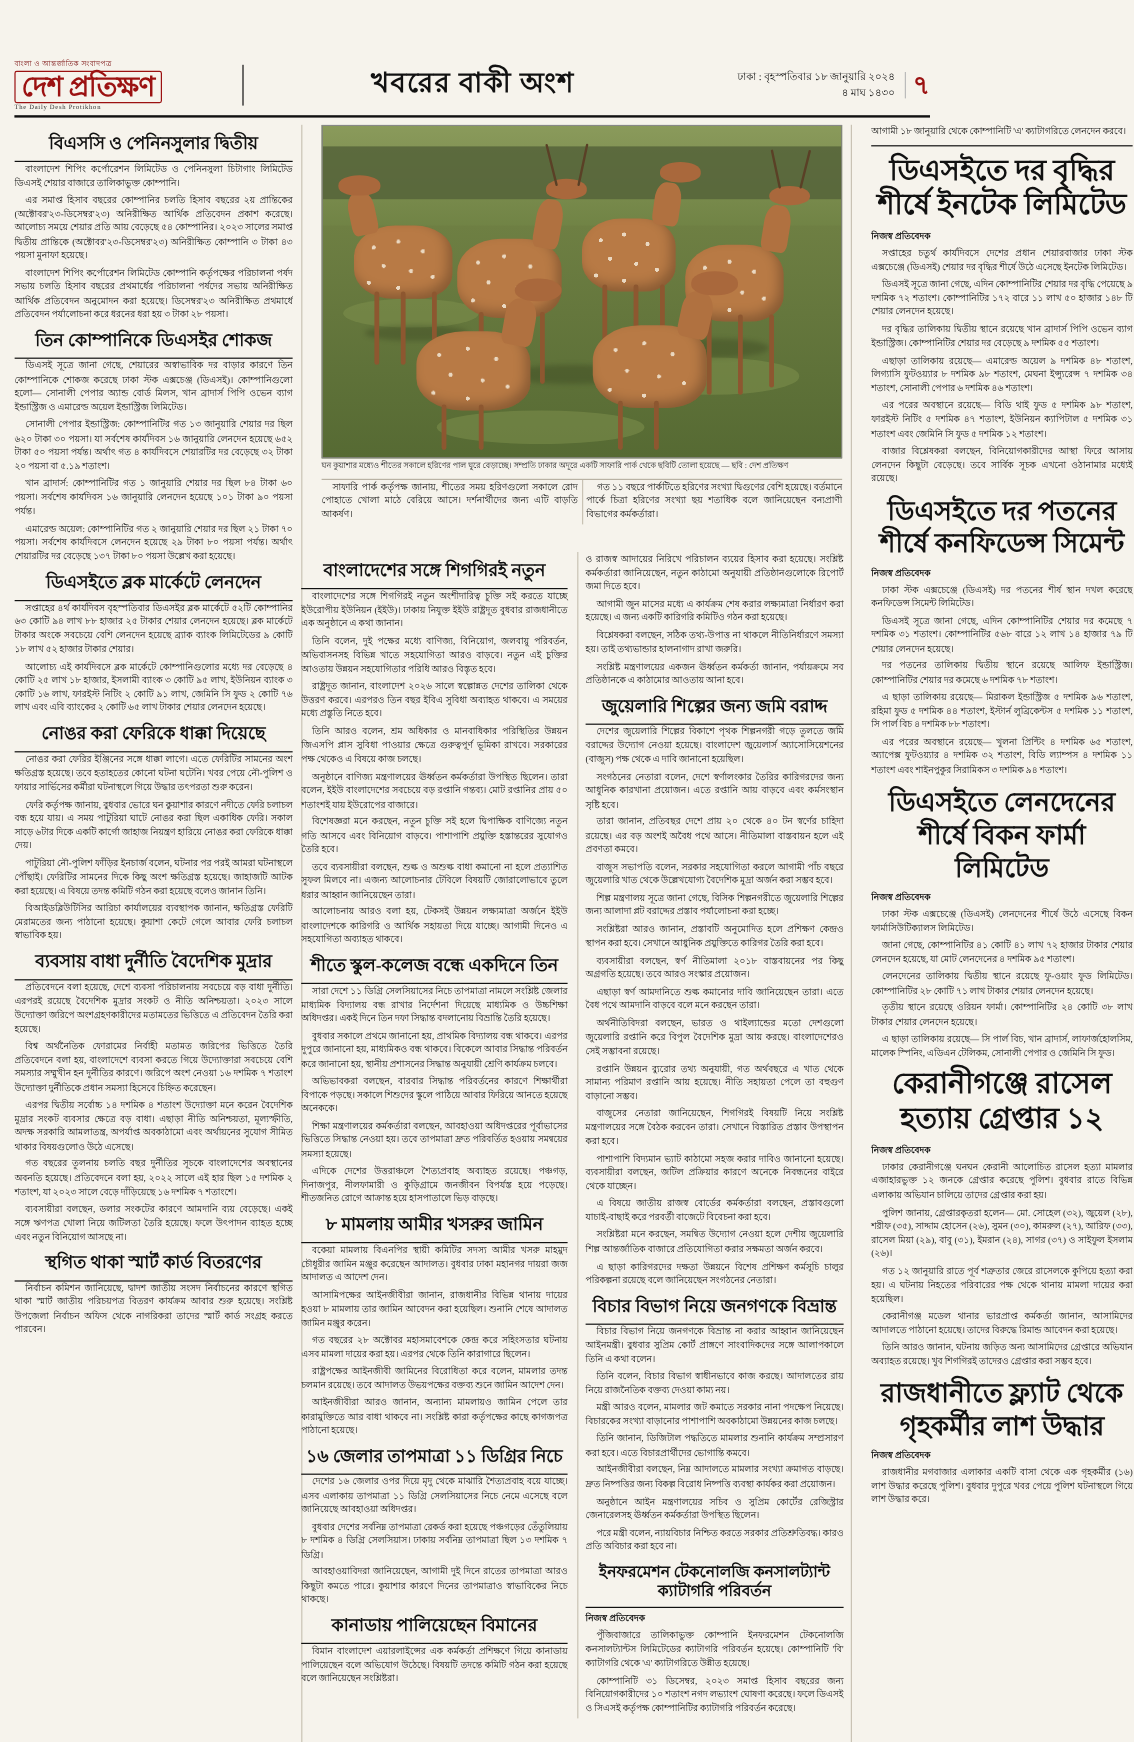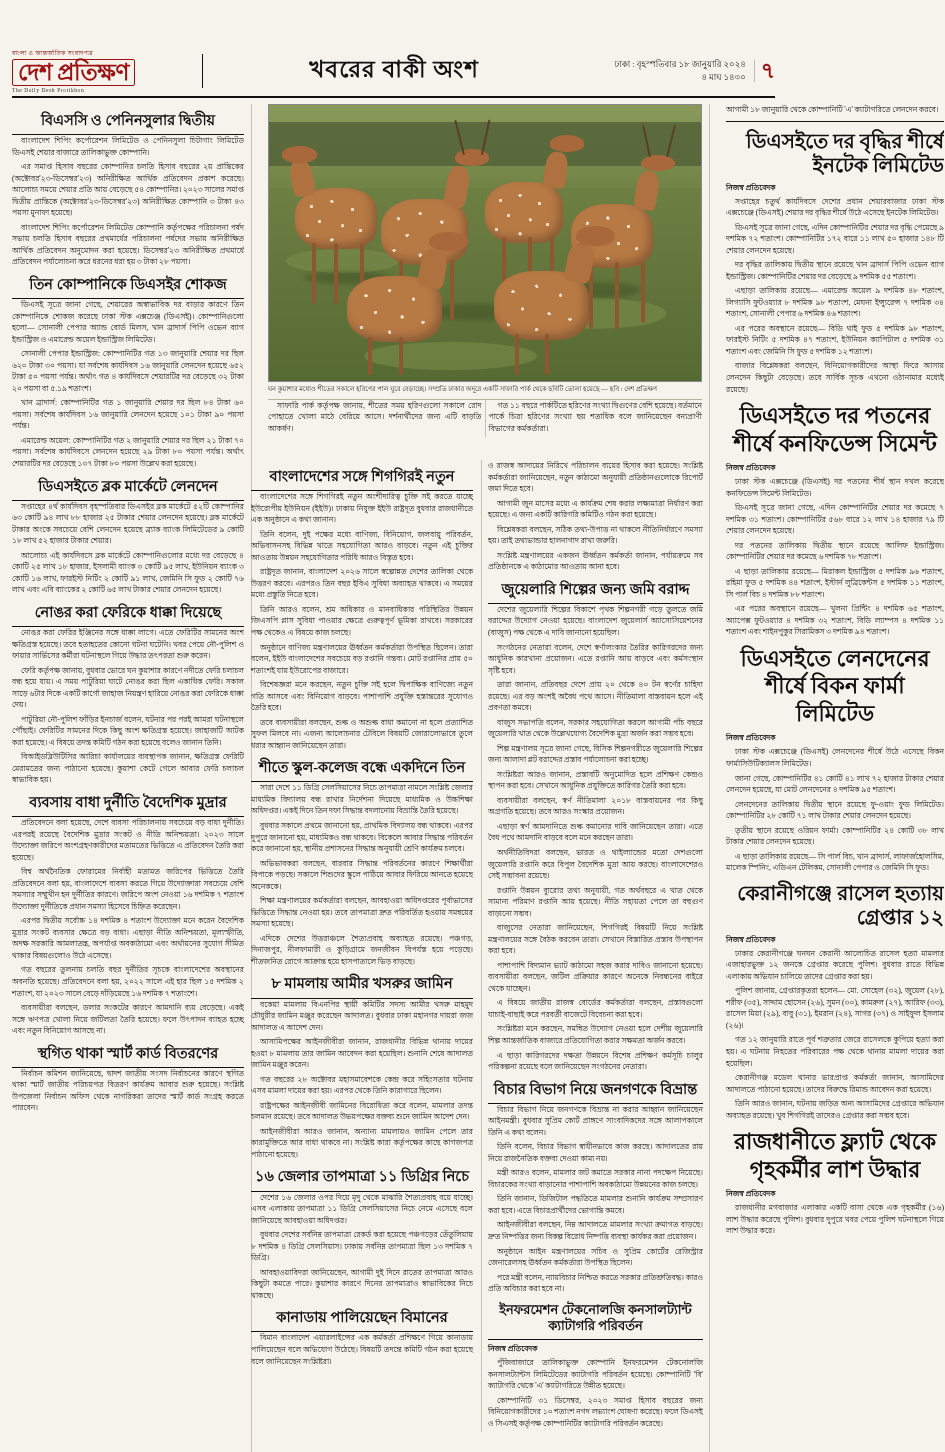--- a/index.html
+++ b/index.html
@@ -48,21 +48,21 @@
     height:1366px;
   }
   .col{position:relative;overflow:hidden;}
   .col + .col{border-left:1px solid #c9c2b4;padding-left:16px;}
   .hl{
     font-weight:bold;text-align:center;line-height:1.25;
     margin:7px 0 5px 0;
   }
   .hl.s1{font-size:14.5px;}
   .hl.s2{font-size:13px;}
-  .hl.big{font-size:20px;line-height:1.2;text-align:right;}
+  .hl.big{font-size:24px;line-height:1.2;}
   .hl.big2{font-size:22px;line-height:1.25;}
   .rule{border-top:1px solid #111;margin:5px 0 0 0;}
   .rule.thin{border-top:1px solid #b9b2a4;}
   .byline{font-size:7.5px;font-weight:bold;margin:3px 0 2px 0;}
   p.body{
     font-size:7.6px;line-height:1.52;text-align:justify;margin:0 0 3px 0;
     word-spacing:-0.2px;
   }
   p.body.ind{text-indent:9px;}
   .photo{
@@ -272,20 +272,21 @@
   <div style="position:absolute;left:251px;top:420px;width:222px;">
     <div class="hl s1">বাংলাদেশের সঙ্গে শিগগিরই নতুন</div>
     <div class="rule"></div>
     <p class="body ind">বাংলাদেশের সঙ্গে শিগগিরই নতুন অংশীদারিত্ব চুক্তি সই করতে যাচ্ছে ইউরোপীয় ইউনিয়ন (ইইউ)। ঢাকায় নিযুক্ত ইইউ রাষ্ট্রদূত বুধবার রাজধানীতে এক অনুষ্ঠানে এ কথা জানান।</p>
     <p class="body ind">তিনি বলেন, দুই পক্ষের মধ্যে বাণিজ্য, বিনিয়োগ, জলবায়ু পরিবর্তন, অভিবাসনসহ বিভিন্ন খাতে সহযোগিতা আরও বাড়বে। নতুন এই চুক্তির আওতায় উন্নয়ন সহযোগিতার পরিধি আরও বিস্তৃত হবে।</p>
     <p class="body ind">রাষ্ট্রদূত জানান, বাংলাদেশ ২০২৬ সালে স্বল্পোন্নত দেশের তালিকা থেকে উত্তরণ করবে। এরপরও তিন বছর ইবিএ সুবিধা অব্যাহত থাকবে। এ সময়ের মধ্যে প্রস্তুতি নিতে হবে।</p>
     <p class="body ind">তিনি আরও বলেন, শ্রম অধিকার ও মানবাধিকার পরিস্থিতির উন্নয়ন জিএসপি প্লাস সুবিধা পাওয়ার ক্ষেত্রে গুরুত্বপূর্ণ ভূমিকা রাখবে। সরকারের পক্ষ থেকেও এ বিষয়ে কাজ চলছে।</p>
     <p class="body ind">অনুষ্ঠানে বাণিজ্য মন্ত্রণালয়ের ঊর্ধ্বতন কর্মকর্তারা উপস্থিত ছিলেন। তারা বলেন, ইইউ বাংলাদেশের সবচেয়ে বড় রপ্তানি গন্তব্য। মোট রপ্তানির প্রায় ৫০ শতাংশই যায় ইউরোপের বাজারে।</p>
     <p class="body ind">বিশেষজ্ঞরা মনে করছেন, নতুন চুক্তি সই হলে দ্বিপাক্ষিক বাণিজ্যে নতুন গতি আসবে এবং বিনিয়োগ বাড়বে। পাশাপাশি প্রযুক্তি হস্তান্তরের সুযোগও তৈরি হবে।</p>
     <p class="body ind">তবে ব্যবসায়ীরা বলছেন, শুল্ক ও অশুল্ক বাধা কমানো না হলে প্রত্যাশিত সুফল মিলবে না। এজন্য আলোচনার টেবিলে বিষয়টি জোরালোভাবে তুলে ধরার আহ্বান জানিয়েছেন তারা।</p>
+    <p class="body ind">আলোচনায় আরও বলা হয়, টেকসই উন্নয়ন লক্ষ্যমাত্রা অর্জনে ইইউ বাংলাদেশকে কারিগরি ও আর্থিক সহায়তা দিয়ে যাচ্ছে। আগামী দিনেও এ সহযোগিতা অব্যাহত থাকবে।</p>
 
     <div class="hl s1">শীতে স্কুল-কলেজ বন্ধে একদিনে তিন</div>
     <div class="rule"></div>
     <p class="body ind">সারা দেশে ১১ ডিগ্রি সেলসিয়াসের নিচে তাপমাত্রা নামলে সংশ্লিষ্ট জেলার মাধ্যমিক বিদ্যালয় বন্ধ রাখার নির্দেশনা দিয়েছে মাধ্যমিক ও উচ্চশিক্ষা অধিদপ্তর। একই দিনে তিন দফা সিদ্ধান্ত বদলানোয় বিভ্রান্তি তৈরি হয়েছে।</p>
     <p class="body ind">বুধবার সকালে প্রথমে জানানো হয়, প্রাথমিক বিদ্যালয় বন্ধ থাকবে। এরপর দুপুরে জানানো হয়, মাধ্যমিকও বন্ধ থাকবে। বিকেলে আবার সিদ্ধান্ত পরিবর্তন করে জানানো হয়, স্থানীয় প্রশাসনের সিদ্ধান্ত অনুযায়ী শ্রেণি কার্যক্রম চলবে।</p>
     <p class="body ind">অভিভাবকরা বলছেন, বারবার সিদ্ধান্ত পরিবর্তনের কারণে শিক্ষার্থীরা বিপাকে পড়ছে। সকালে শিশুদের স্কুলে পাঠিয়ে আবার ফিরিয়ে আনতে হয়েছে অনেককে।</p>
     <p class="body ind">শিক্ষা মন্ত্রণালয়ের কর্মকর্তারা বলছেন, আবহাওয়া অধিদপ্তরের পূর্বাভাসের ভিত্তিতে সিদ্ধান্ত নেওয়া হয়। তবে তাপমাত্রা দ্রুত পরিবর্তিত হওয়ায় সমন্বয়ের সমস্যা হয়েছে।</p>
     <p class="body ind">এদিকে দেশের উত্তরাঞ্চলে শৈত্যপ্রবাহ অব্যাহত রয়েছে। পঞ্চগড়, দিনাজপুর, নীলফামারী ও কুড়িগ্রামে জনজীবন বিপর্যস্ত হয়ে পড়েছে। শীতজনিত রোগে আক্রান্ত হয়ে হাসপাতালে ভিড় বাড়ছে।</p>
 
     <div class="hl s1">৮ মামলায় আমীর খসরুর জামিন</div>

